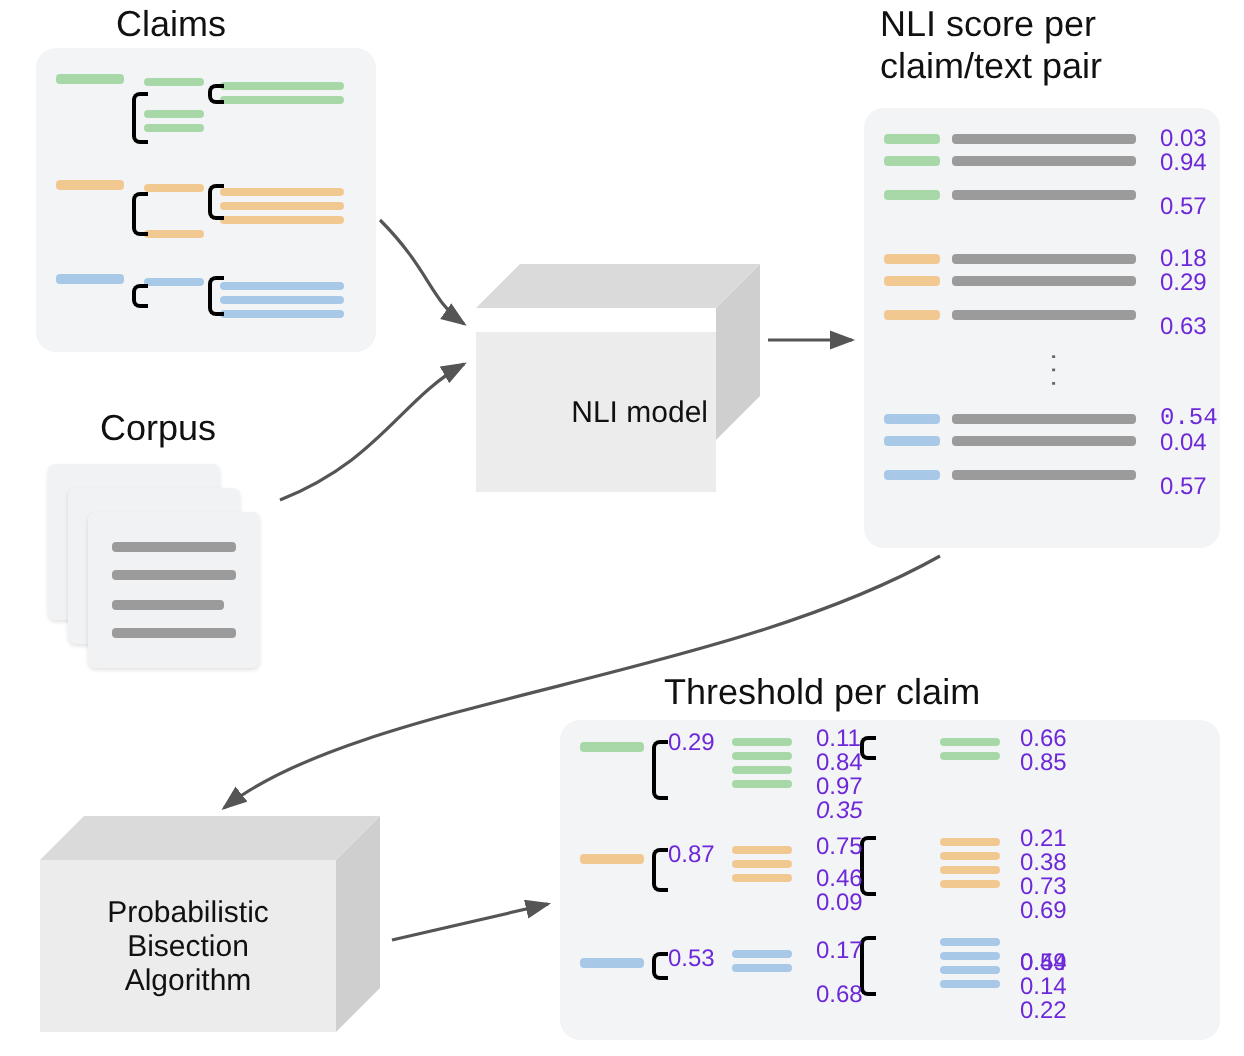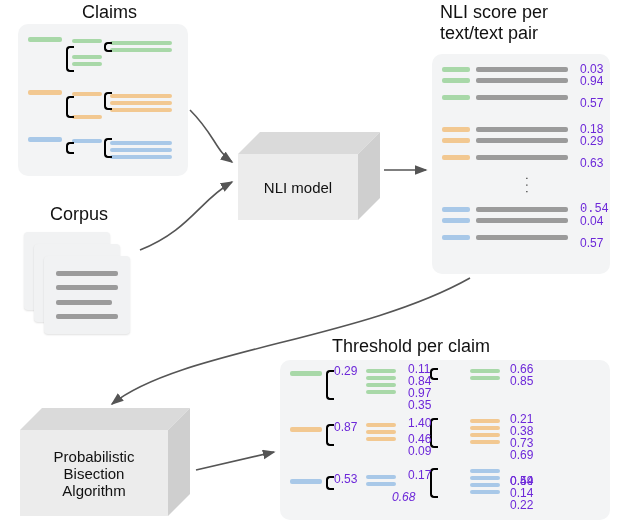--- a/index.html
+++ b/index.html
@@ -95,24 +95,24 @@
   svg.arrows {
     position: absolute;
     left: 0; top: 0;
     width: 622px; height: 528px;
     pointer-events: none;
   }
 </style>
 </head>
 <body>
 
-<div class="label" style="left:82px; top:2px;">Claims</div>
+<div class="label" style="left:58px; top:2px;">Claims</div>
 <div class="label" style="left:50px; top:204px;">Corpus</div>
 <div class="label" style="left:440px; top:2px; white-space:pre-line;">NLI score per
-text/text pair</div>
+claim/text pair</div>
 <div class="label" style="left:332px; top:336px;">Threshold per claim</div>
 
 <div class="panel" style="left:18px; top:24px; width:170px; height:152px;">
 
   <div style="position:absolute; left:10px; top:10px;">
     <div class="bar green" style="width:34px;"></div>
     <div style="margin-left:44px; margin-top:-6px;">
       <div class="bar green thin" style="width:30px;"></div>
       <div style="margin-left:38px; margin-top:-5px;">
         <div class="bar green thin" style="width:62px;"></div>
@@ -171,21 +171,21 @@
   <div class="doc" style="left:44px; top:256px;">
     <div class="bar grey" style="width:100%;"></div>
     <div class="bar grey" style="width:100%;"></div>
     <div class="bar grey" style="width:90%;"></div>
     <div class="bar grey" style="width:100%;"></div>
   </div>
 </div>
 
 <div class="box3d" style="left:238px; top:132px;">
   <div class="top" style="left:0px;  top:0px; width:120px; height:22px;"></div>
-  <div class="front" style="left:0px; top:22px; width:120px; height:66px;">
+  <div class="front" style="left:0px; top:34px; width:120px; height:80px;justify-content:flex-end;">
     <span>NLI model</span>
   </div>
   <div class="side" style="left:120px; top:22px; width:22px; height:66px;"></div>
 </div>
 
 <div class="panel" style="left:432px; top:54px; width:178px; height:220px;">
 
   <div style="position:absolute; left:10px; top:10px;">
     <div style="display:flex; gap:6px; align-items:center;">
         <div class="bar green" style="width:28px;"></div>
@@ -307,36 +307,36 @@
   <div class="bracket brko" style="left:46px; top:64px; width:8px; height:22px;"></div>
   <div class="bracket brko" style="left:150px; top:58px; width:8px; height:30px;"></div>
   <div class="bracket brkb" style="left:46px; top:116px; width:8px; height:14px;"></div>
   <div class="bracket brkb" style="left:150px; top:108px; width:8px; height:30px;"></div>
 </div>
 
 <div class="score" style="left:334px; top:364px;">0.29</div>
 <div class="score" style="left:408px; top:362px;">0.11</div>
 <div class="score" style="left:408px; top:374px;">0.84</div>
 <div class="score" style="left:408px; top:386px;">0.97</div>
-<div class="score" style="left:408px; top:398px;">0.35</div>
+<div class="score" style="left:408px; top:398px;font-style:italic;">0.35</div>
 <div class="score" style="left:510px; top:362px;">0.66</div>
 <div class="score" style="left:510px; top:374px;">0.85</div>
 
 <div class="score" style="left:334px; top:420px;">0.87</div>
-<div class="score" style="left:408px; top:416px;">1.40</div>
+<div class="score" style="left:408px; top:416px;">0.75</div>
 <div class="score" style="left:408px; top:432px;">0.46</div>
 <div class="score" style="left:408px; top:444px;">0.09</div>
 <div class="score" style="left:510px; top:412px;">0.21</div>
 <div class="score" style="left:510px; top:424px;">0.38</div>
 <div class="score" style="left:510px; top:436px;">0.73</div>
 <div class="score" style="left:510px; top:448px;">0.69</div>
 
 <div class="score" style="left:334px; top:472px;">0.53</div>
 <div class="score" style="left:408px; top:468px;">0.17</div>
-<div class="score" style="left:392px; top:490px;font-style:italic;">0.68</div>
+<div class="score" style="left:408px; top:490px;">0.68</div>
 <div class="score" style="left:510px; top:474px;">0.59</div>
 <div class="score" style="left:510px; top:474px;">0.44</div>
 <div class="score" style="left:510px; top:486px;">0.14</div>
 <div class="score" style="left:510px; top:498px;">0.22</div>
 
 <svg class="arrows">
   <defs>
     <marker id="ah" markerWidth="10" markerHeight="10" refX="7" refY="3" orient="auto">
       <path d="M0,0 L8,3 L0,6 Z" fill="#555"></path>
     </marker>

